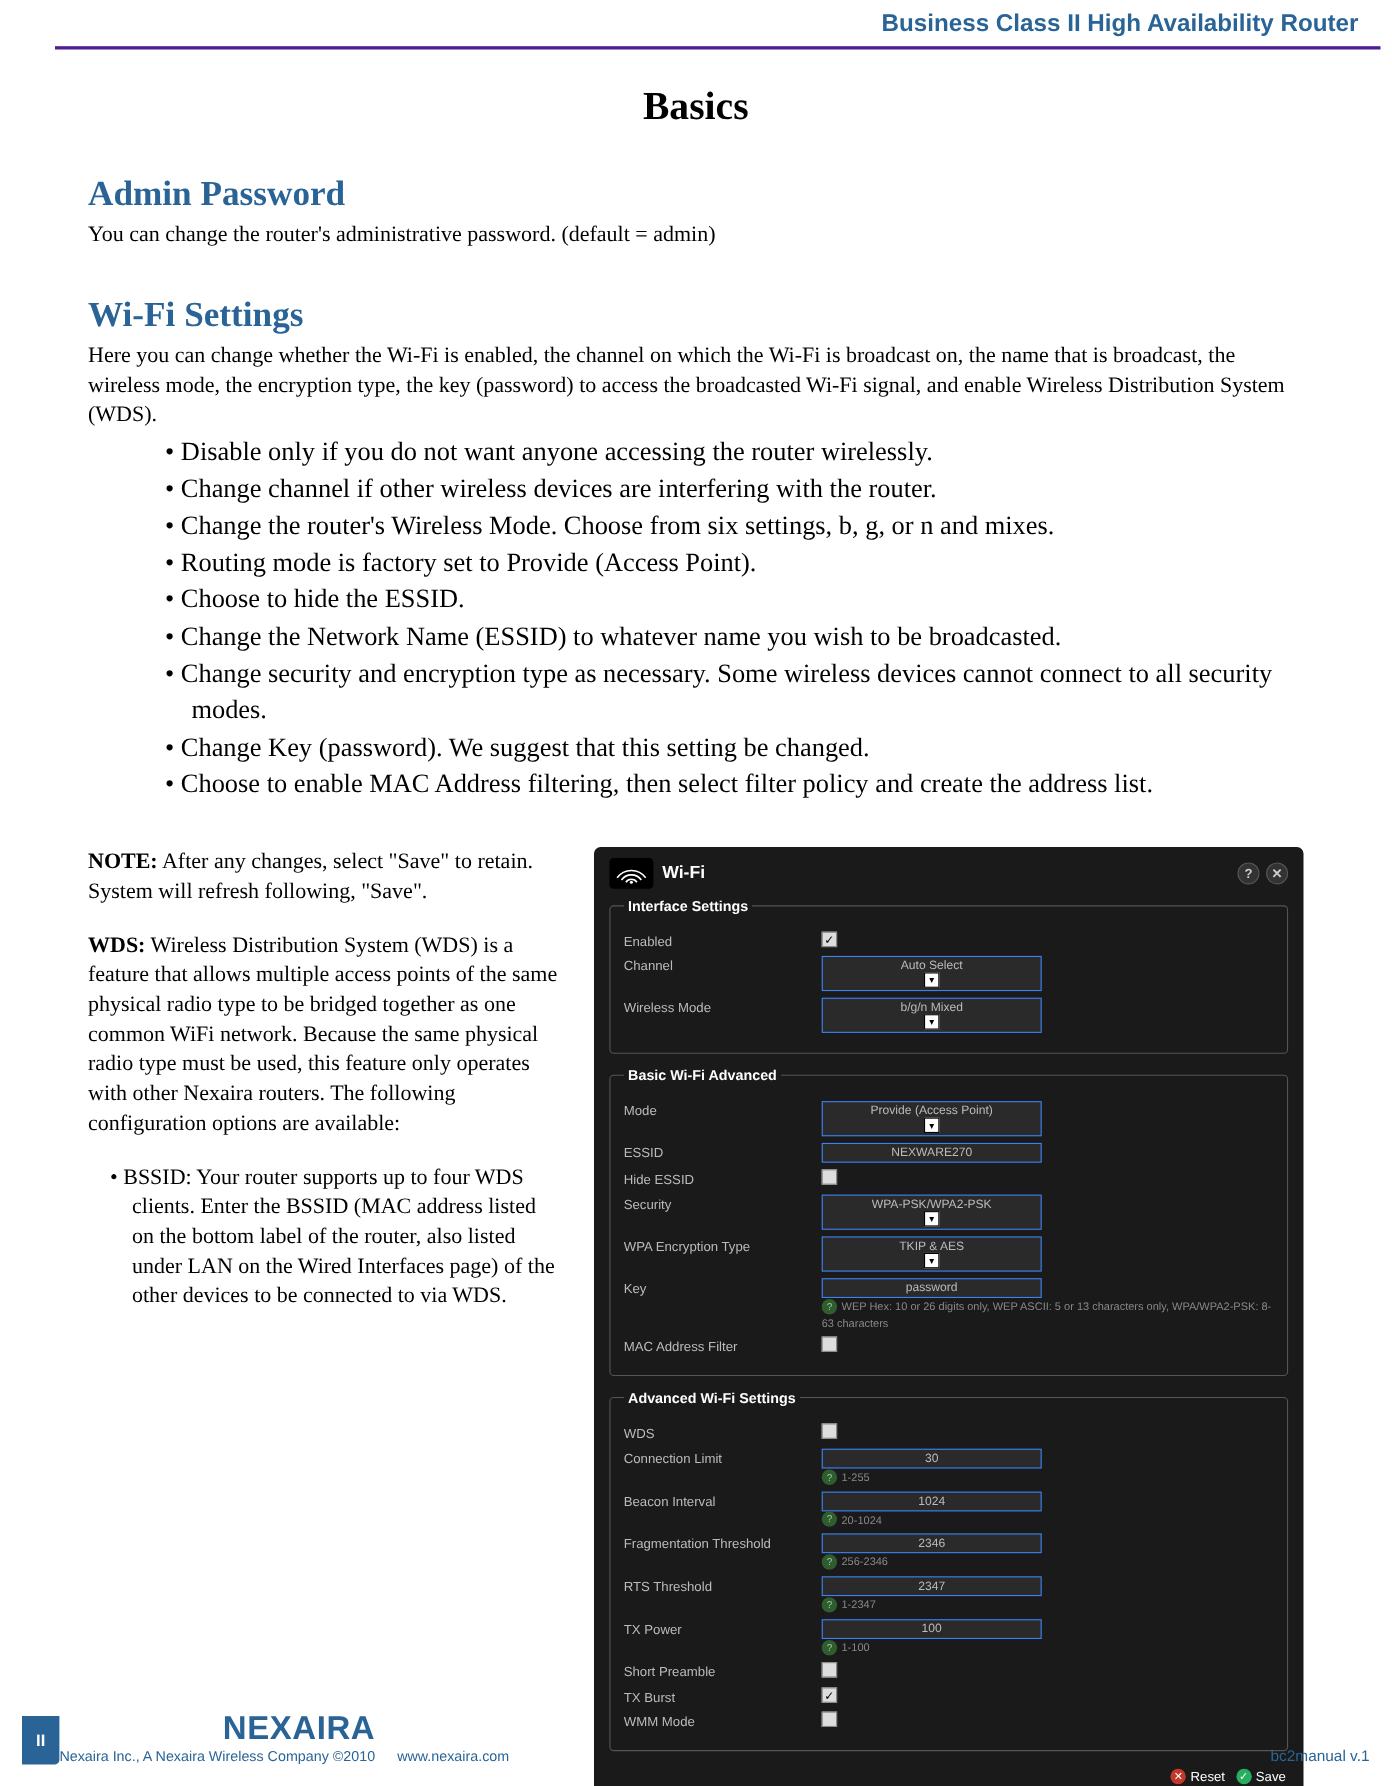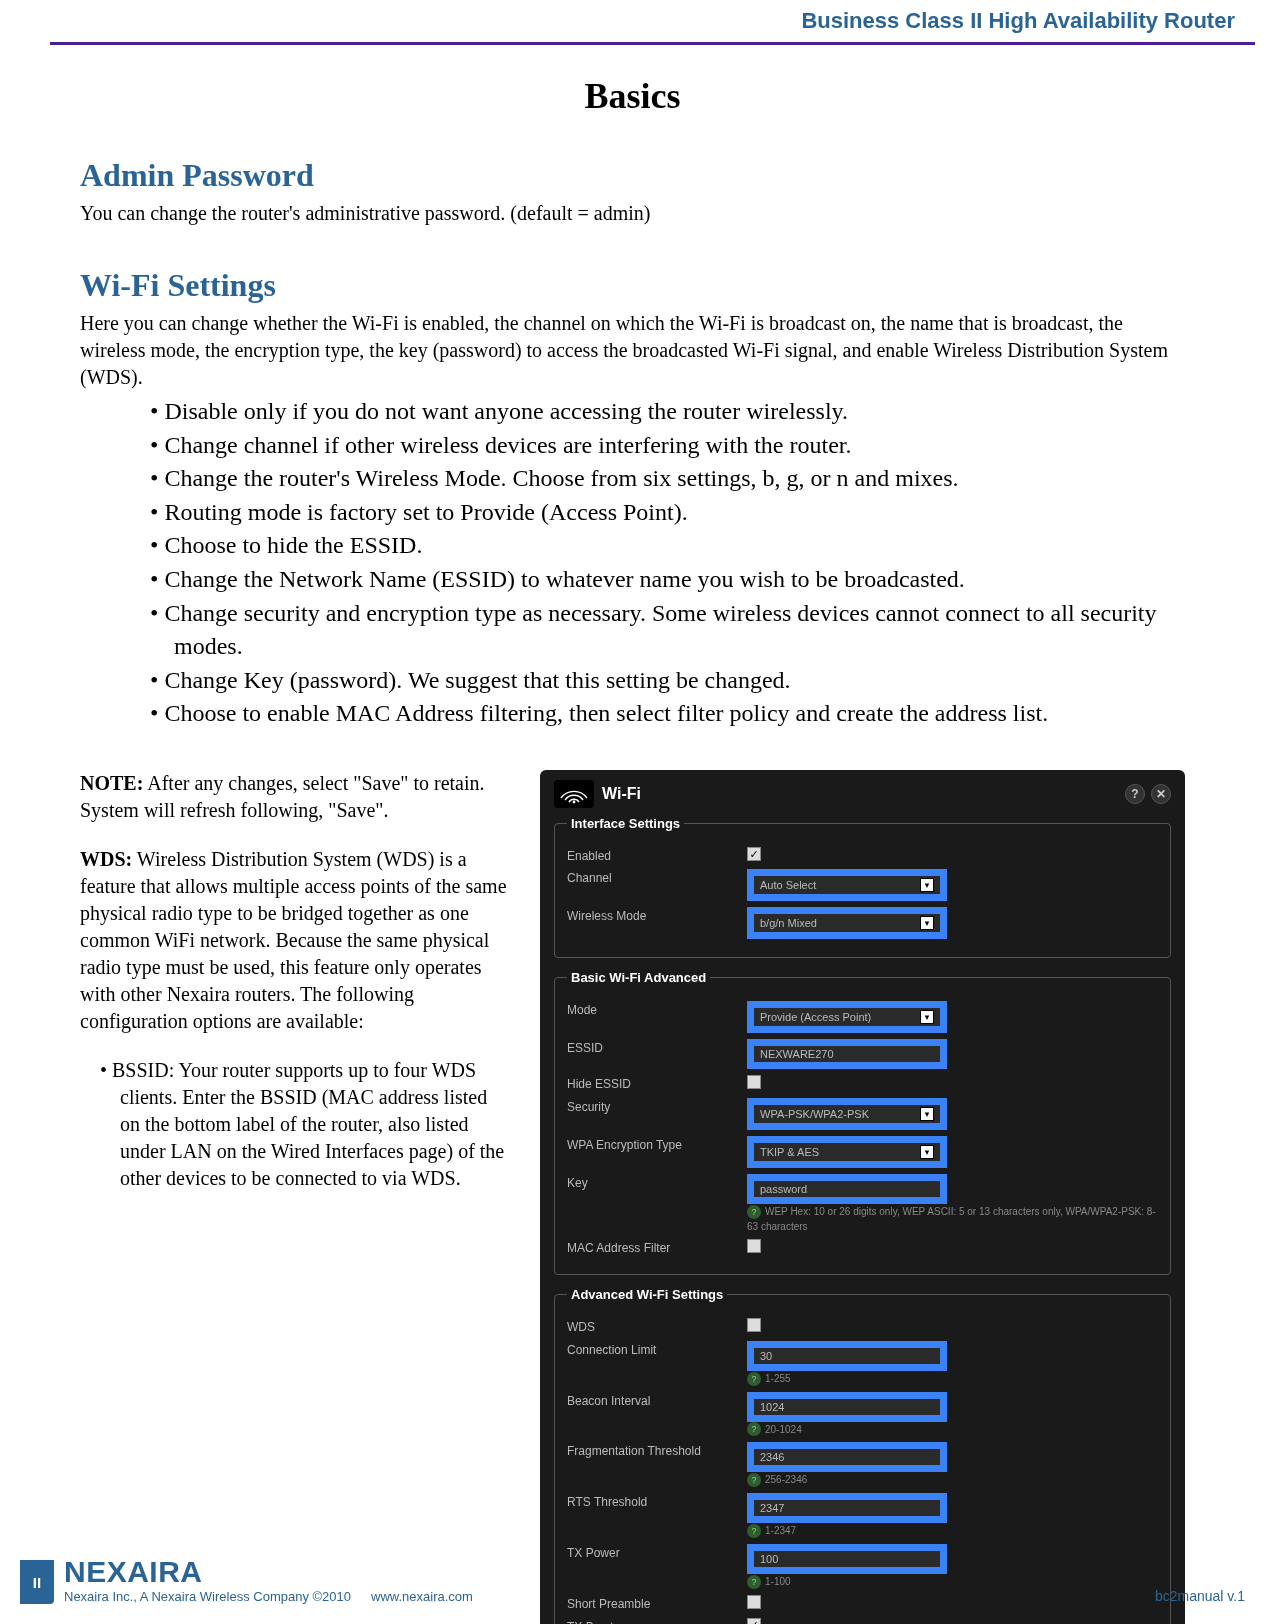--- a/index.html
+++ b/index.html
@@ -143,29 +143,30 @@
     font-size: 12px;
     padding-top: 2px;
   }
   .row .val {
     flex: 1;
     color: #bbb;
     font-size: 12px;
   }
   .fake-input, .fake-select {
     background: #2a2a2a;
-    border: 7px solid #3b82f6;
+    border: 1px solid #3b82f6;
     padding: 2px 6px;
     font-size: 11px;
     color: #bbb;
     min-height: 18px;
     display: inline-flex;
     align-items: center;
     justify-content: space-between;
     width: 200px;
+    flex-direction: column;
   }
   .fake-select .caret {
     background:#fff;
     color:#000;
     width:14px;
     height:14px;
     display:inline-flex;
     align-items:center;
     justify-content:center;
     font-size:9px;
@@ -219,33 +220,33 @@
     bottom: 20px;
     left: 20px;
     right: 20px;
     display: flex;
     align-items: flex-end;
     gap: 20px;
     font-family: Arial, sans-serif;
     font-size: 15px;
     color: #2a6496;
   }
-  .page-footer .logo-block { display:flex; align-items:flex-end; gap:10px;}
+  .page-footer .logo-block { display:flex; align-items:flex-end; gap:0;}
   .page-tab {
     width: 34px;
     height: 44px;
     background: #2a6496;
     color:#fff;
     display:inline-flex;
     align-items:center;
     justify-content:center;
     font-weight:bold;
     border-radius: 0 0 4px 0;
   }
-  .logo-text { font-weight: 700; font-size: 30px; color:#2a6496; letter-spacing:0.5px;}
+  .logo-text { font-weight: 700; font-size: 30px; color:#2a6496; letter-spacing:0.5px;text-align:right;}
   .footer-small { color:#2a6496; font-size:13px; }
   .footer-right { margin-left:auto; font-size:14px; }
 </style>
 </head>
 <body>
 
 <div class="top-header">
   <span>Business Class II High Availability Router</span>
 </div>
 

